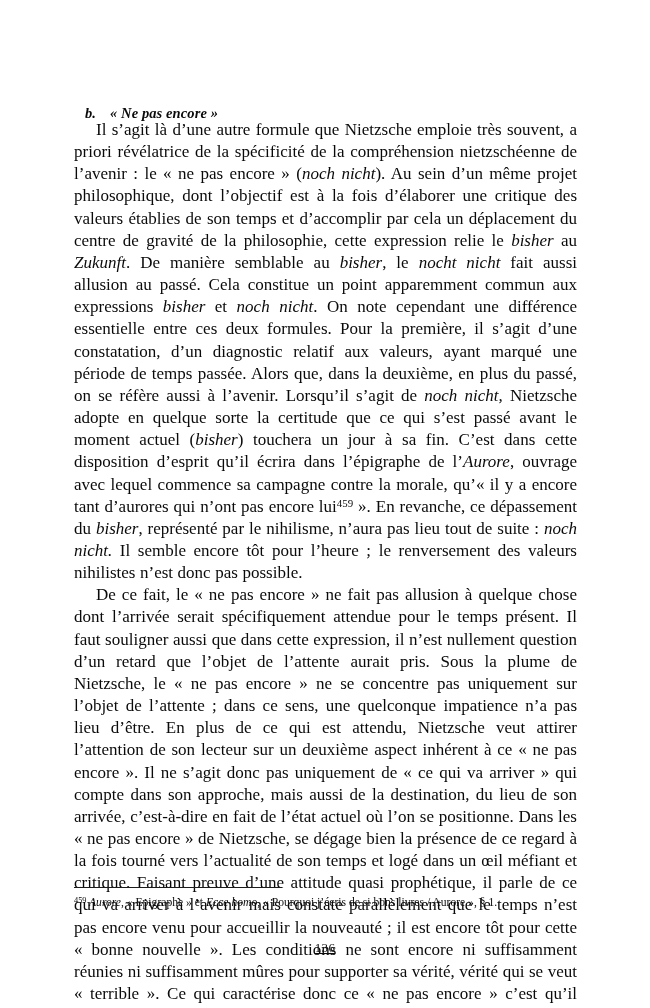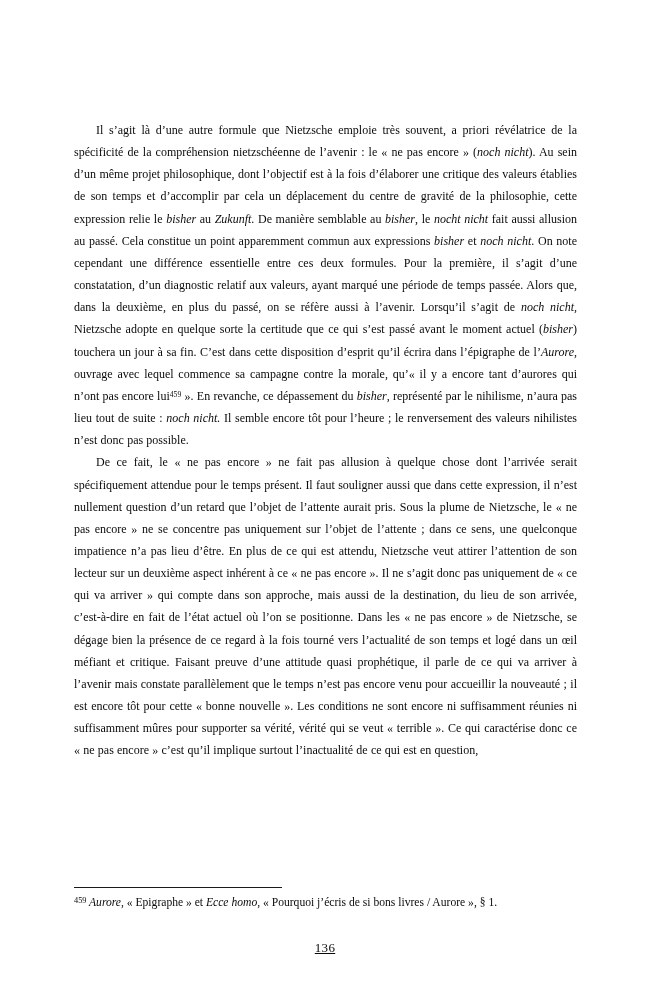--- a/index.html
+++ b/index.html
@@ -38,21 +38,21 @@
   .body-block {
     position: absolute;
     left: 74px;
     top: 119px;
     width: 503px;
   }
 
   p.para {
     margin: 0;
     padding: 0;
-    font-size: 12px;
+    font-size: 17px;
     line-height: 22.15px;
     text-align: justify;
     text-justify: inter-word;
     text-indent: 22px;
     hyphens: none;
     word-spacing: 0.02em;
   }
 
   i, em { font-style: italic; }
 
@@ -97,20 +97,23 @@
     font-size: 13px;
     letter-spacing: 0.3px;
     text-decoration: underline;
   }
 </style>
 </head>
 <body>
 
 <div class="page">
 
+  <h2 class="section-heading">
+    <span class="heading-label">b.</span><span>« Ne pas encore »</span>
+  </h2>
 
   <div class="body-block">
     <p class="para"><span>Il s’agit là d’une autre formule que Nietzsche emploie très souvent, a priori révélatrice de la spécificité de la compréhension nietzschéenne de l’avenir : le « ne pas encore » (</span><i>noch nicht</i><span>). Au sein d’un même projet philosophique, dont l’objectif est à la fois d’élaborer une critique des valeurs établies de son temps et d’accomplir par cela un déplacement du centre de gravité de la philosophie, cette expression relie le </span><i>bisher</i><span> au </span><i>Zukunft</i><span>. De manière semblable au </span><i>bisher</i><span>, le </span><i>nocht nicht</i><span> fait aussi allusion au passé. Cela constitue un point apparemment commun aux expressions </span><i>bisher</i><span> et </span><i>noch nicht</i><span>. On note cependant une différence essentielle entre ces deux formules. Pour la première, il s’agit d’une constatation, d’un diagnostic relatif aux valeurs, ayant marqué une période de temps passée. Alors que, dans la deuxième, en plus du passé, on se réfère aussi à l’avenir. Lorsqu’il s’agit de </span><i>noch nicht,</i><span> Nietzsche adopte en quelque sorte la certitude que ce qui s’est passé avant le moment actuel (</span><i>bisher</i><span>) touchera un jour à sa fin. C’est dans cette disposition d’esprit qu’il écrira dans l’épigraphe de l’</span><i>Aurore</i><span>, ouvrage avec lequel commence sa campagne contre la morale, qu’« il y a encore tant d’aurores qui n’ont pas encore lui</span><sup class="fn-ref">459</sup><span> ». En revanche, ce dépassement du </span><i>bisher</i><span>, représenté par le nihilisme, n’aura pas lieu tout de suite : </span><i>noch nicht.</i><span> Il semble encore tôt pour l’heure ; le renversement des valeurs nihilistes n’est donc pas possible.</span></p>
     <p class="para"><span>De ce fait, le « ne pas encore » ne fait pas allusion à quelque chose dont l’arrivée serait spécifiquement attendue pour le temps présent. Il faut souligner aussi que dans cette expression, il n’est nullement question d’un retard que l’objet de l’attente aurait pris. Sous la plume de Nietzsche, le « ne pas encore » ne se concentre pas uniquement sur l’objet de l’attente ; dans ce sens, une quelconque impatience n’a pas lieu d’être. En plus de ce qui est attendu, Nietzsche veut attirer l’attention de son lecteur sur un deuxième aspect inhérent à ce « ne pas encore ». Il ne s’agit donc pas uniquement de « ce qui va arriver » qui compte dans son approche, mais aussi de la destination, du lieu de son arrivée, c’est-à-dire en fait de l’état actuel où l’on se positionne. Dans les « ne pas encore » de Nietzsche, se dégage bien la présence de ce regard à la fois tourné vers l’actualité de son temps et logé dans un œil méfiant et critique. Faisant preuve d’une attitude quasi prophétique, il parle de ce qui va arriver à l’avenir mais constate parallèlement que le temps n’est pas encore venu pour accueillir la nouveauté ; il est encore tôt pour cette « bonne nouvelle ». Les conditions ne sont encore ni suffisamment réunies ni suffisamment mûres pour supporter sa vérité, vérité qui se veut « terrible ». Ce qui caractérise donc ce « ne pas encore » c’est qu’il implique surtout l’inactualité de ce qui est en question,</span></p>
   </div>
 
   <div class="footnote-area">
     <hr class="footnote-rule">
     <p class="footnote"><sup class="fn-num">459</sup><span><i>Aurore</i><span>, « Epigraphe » et </span><i>Ecce homo</i><span>, « Pourquoi j’écris de si bons livres / Aurore », § 1.</span></span></p>
   </div>

